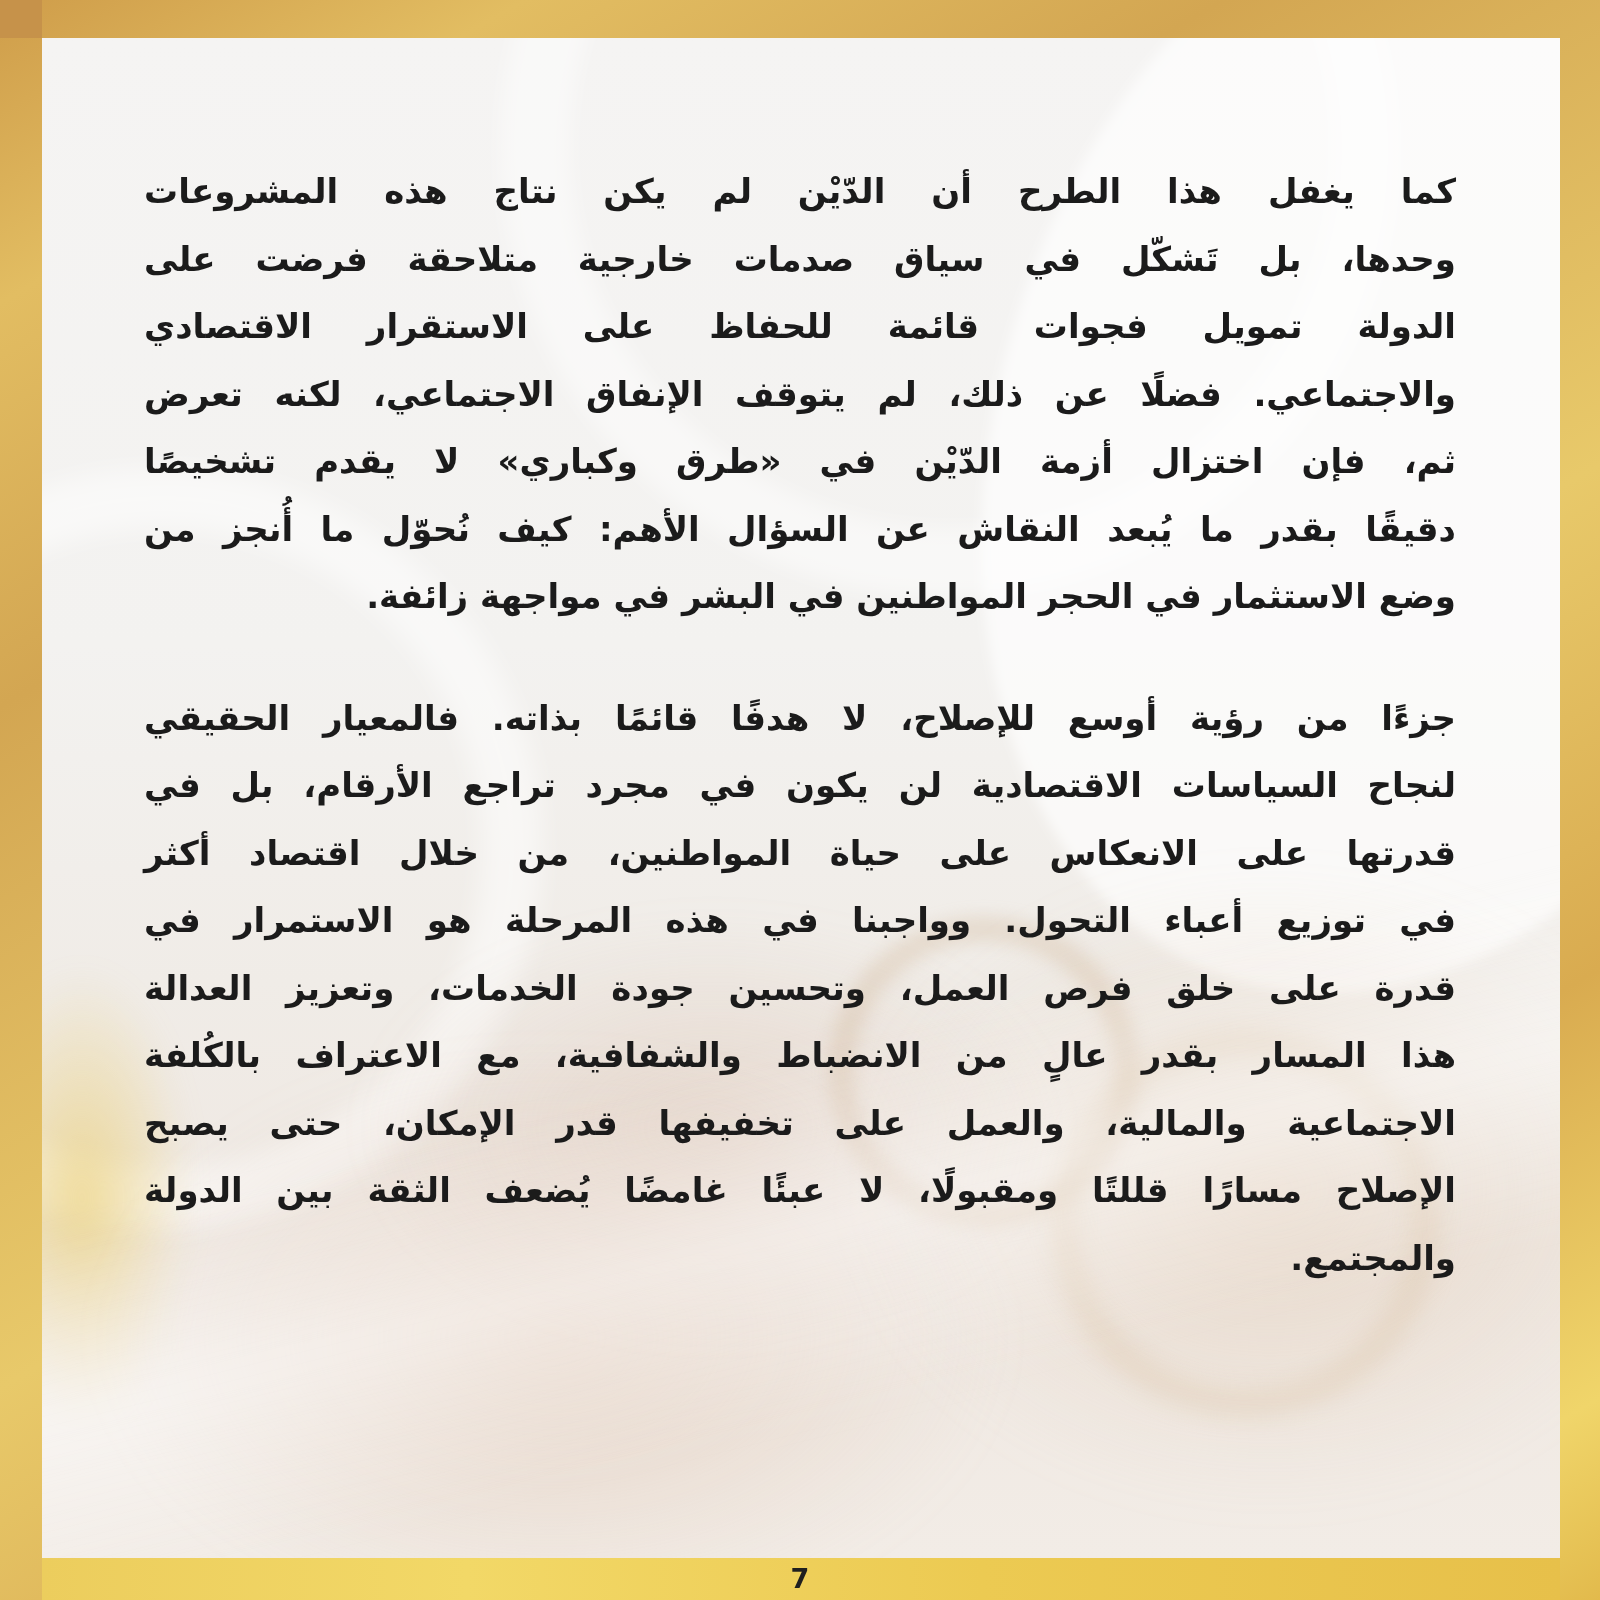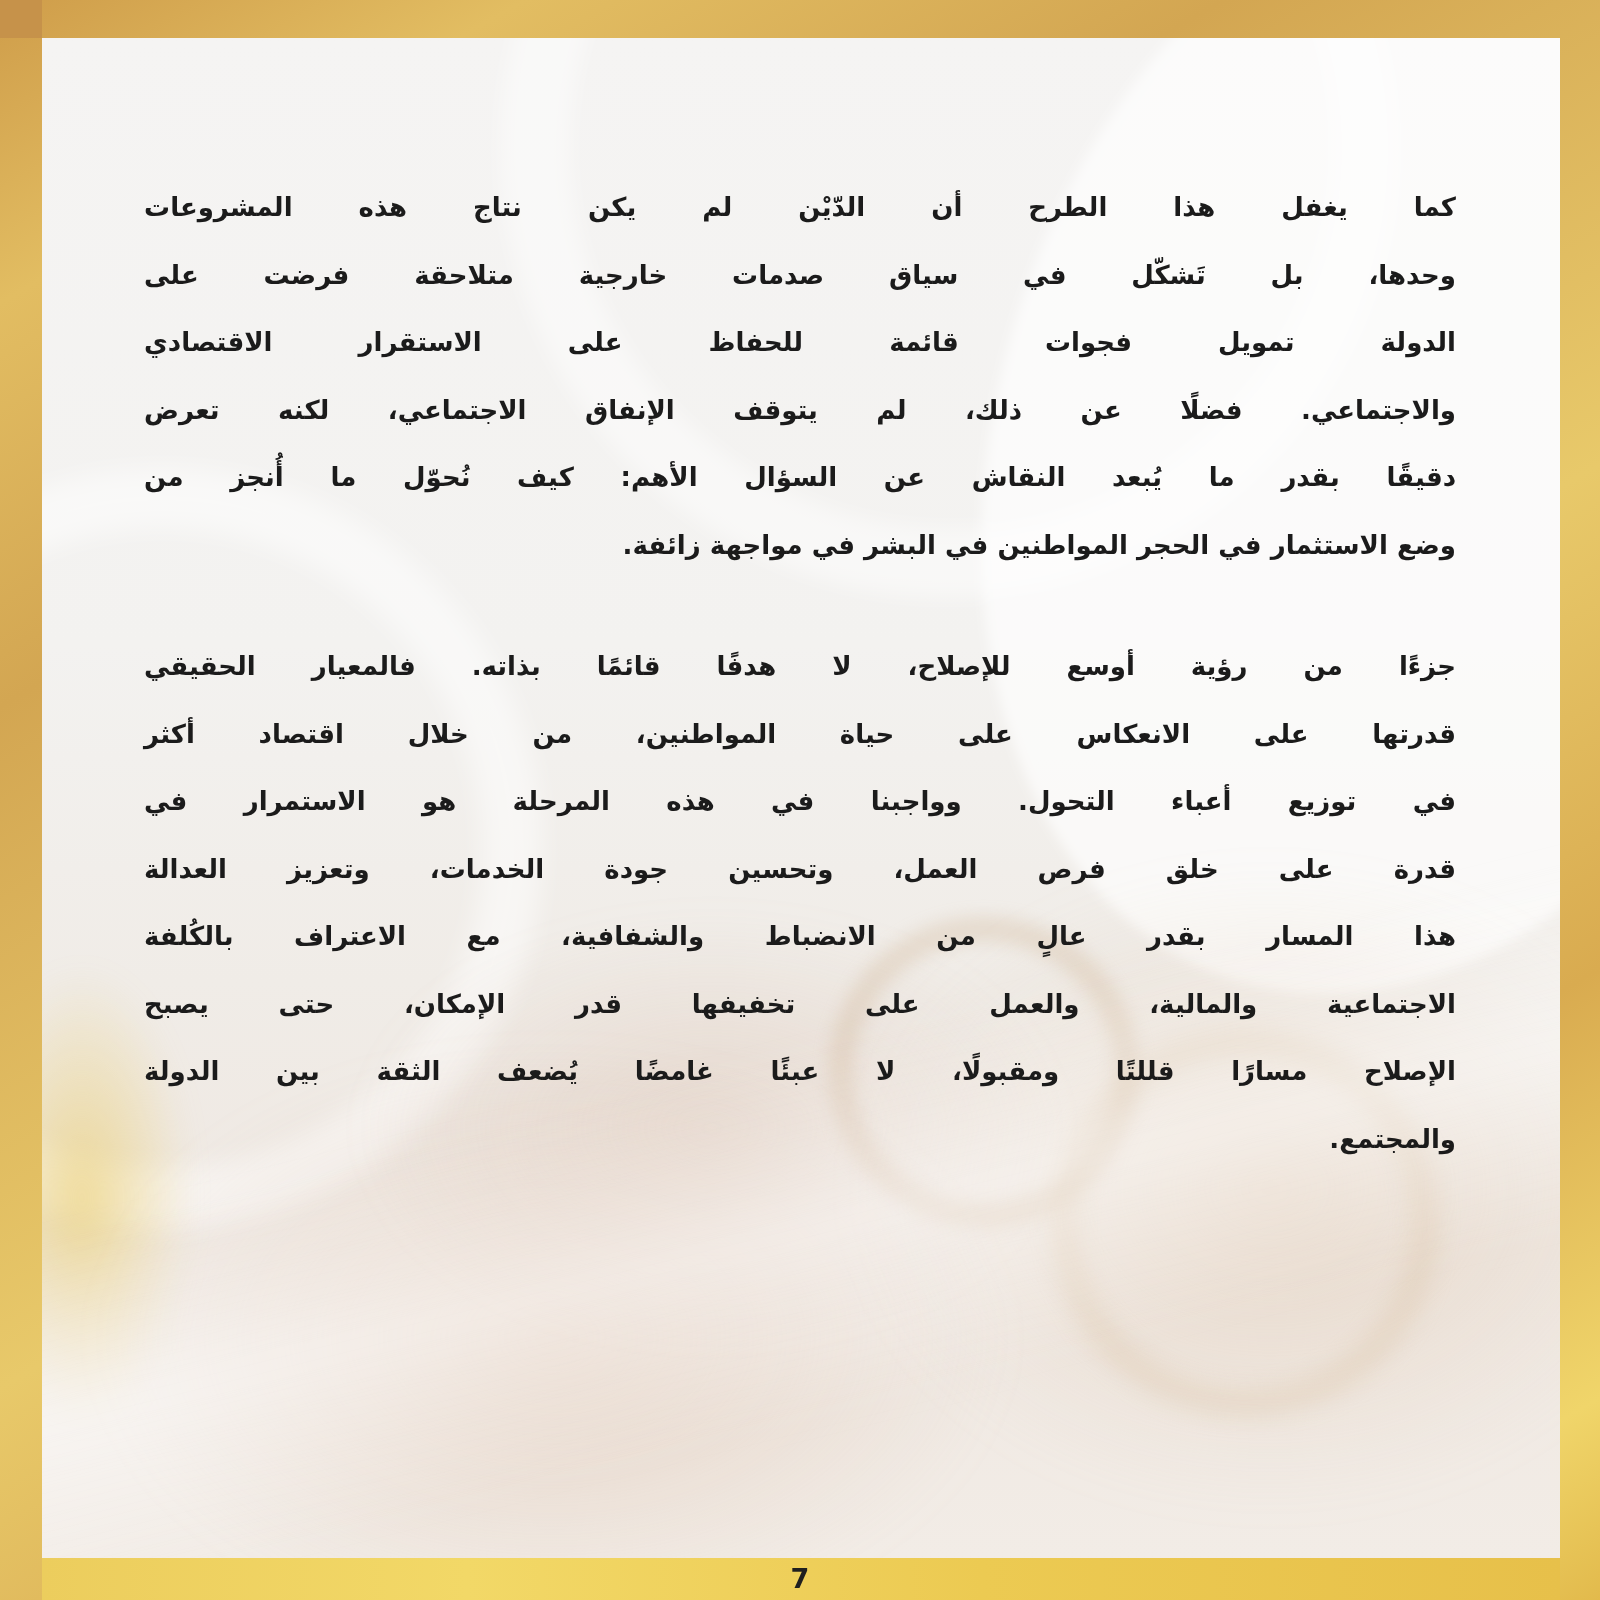--- a/index.html
+++ b/index.html
@@ -91,25 +91,25 @@
   .streak {
     left: -200px; bottom: 180px; width: 2200px; height: 360px;
     background: linear-gradient(180deg, rgba(255,255,255,0), rgba(255,255,255,0.5), rgba(255,255,255,0));
     transform: rotate(-14deg);
     filter: blur(18px);
   }
 
   
   .text-block {
     position: absolute;
-    top: 136px; right: 104px; left: 102px;
+    top: 120px; right: 104px; left: 102px;
     direction: rtl;
     color: #1b1b1b;
     font-weight: bold;
-    font-size: 26px;
+    font-size: 34px;
     line-height: 67.5px;
   }
   .paragraph { margin: 0 0 54px 0; }
   .line {
     text-align: justify;
     text-align-last: justify;
     text-justify: inter-word;
     white-space: normal;
   }
   .line.endline {
@@ -148,25 +148,27 @@
   <div class="deco coin-ring-1"></div>
   <div class="deco coin-ring-2"></div>
   <div class="deco streak"></div>
 
   <div class="text-block">
     <div class="paragraph">
       <div class="line">كما يغفل هذا الطرح أن الدّيْن لم يكن نتاج هذه المشروعات</div>
       <div class="line">وحدها، بل تَشكّل في سياق صدمات خارجية متلاحقة فرضت على</div>
       <div class="line">الدولة تمويل فجوات قائمة للحفاظ على الاستقرار الاقتصادي</div>
       <div class="line">والاجتماعي. فضلًا عن ذلك، لم يتوقف الإنفاق الاجتماعي، لكنه تعرض</div>
+      <div class="line">ثم، فإن اختزال أزمة الدّيْن في «طرق وكباري» لا يقدم تشخيصًا</div>
       <div class="line">دقيقًا بقدر ما يُبعد النقاش عن السؤال الأهم: كيف نُحوّل ما أُنجز من</div>
       <div class="line endline">وضع الاستثمار في الحجر المواطنين في البشر في مواجهة زائفة.</div>
     </div>
     <div class="paragraph">
       <div class="line">جزءًا من رؤية أوسع للإصلاح، لا هدفًا قائمًا بذاته. فالمعيار الحقيقي</div>
+      <div class="line">لنجاح السياسات الاقتصادية لن يكون في مجرد تراجع الأرقام، بل في</div>
       <div class="line">قدرتها على الانعكاس على حياة المواطنين، من خلال اقتصاد أكثر</div>
       <div class="line">في توزيع أعباء التحول. وواجبنا في هذه المرحلة هو الاستمرار في</div>
       <div class="line">قدرة على خلق فرص العمل، وتحسين جودة الخدمات، وتعزيز العدالة</div>
       <div class="line">هذا المسار بقدر عالٍ من الانضباط والشفافية، مع الاعتراف بالكُلفة</div>
       <div class="line">الاجتماعية والمالية، والعمل على تخفيفها قدر الإمكان، حتى يصبح</div>
       <div class="line">الإصلاح مسارًا قللتًا ومقبولًا، لا عبئًا غامضًا يُضعف الثقة بين الدولة</div>
       <div class="line endline">والمجتمع.</div>
     </div>
   </div>
 </div>

